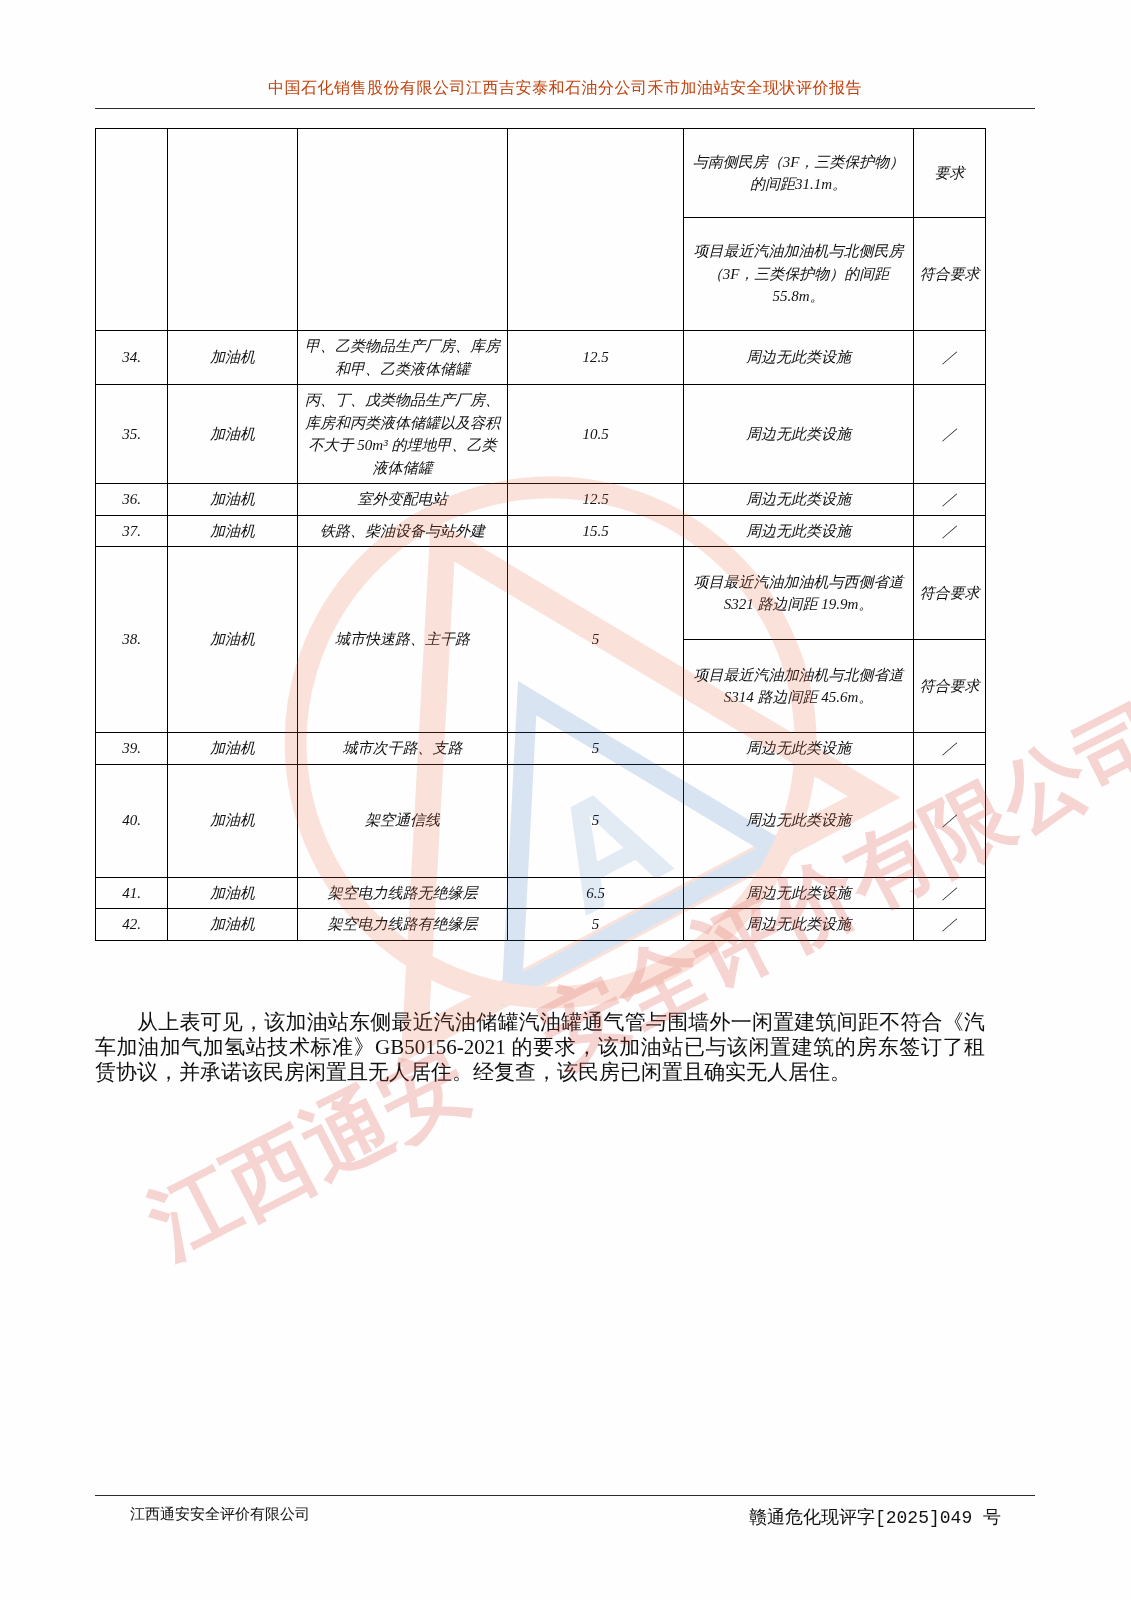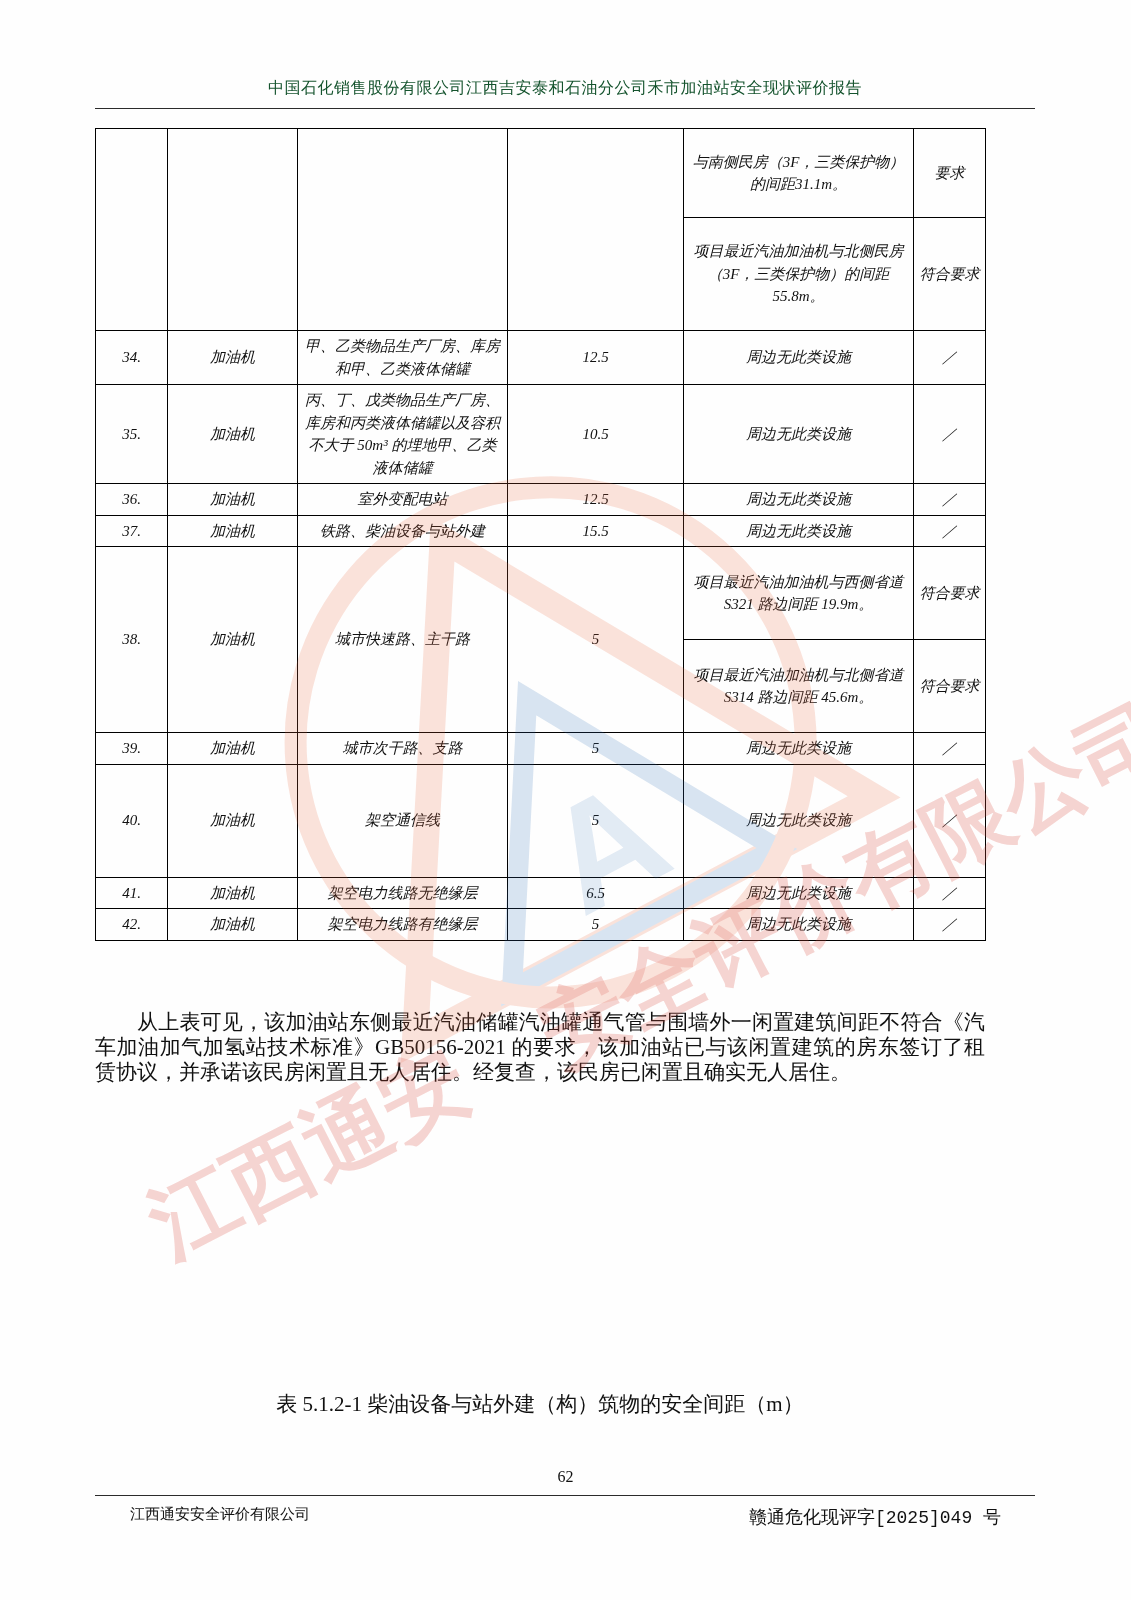--- a/index.html
+++ b/index.html
@@ -42,21 +42,21 @@
   }
   
   .header {
     position: absolute;
     left: 95px;
     top: 78px;
     width: 940px;
     text-align: center;
     font-size: 16px;
     letter-spacing: 0.5px;
-    color: #14532d;
+    color: #c2410c;
   }
   .header-rule {
     position: absolute;
     left: 95px;
     top: 108px;
     width: 940px;
     height: 1px;
     background: #2b2b2b;
   }
   
@@ -292,20 +292,18 @@
           <td>／</td>
         </tr>
       </tbody>
     </table>
   </div>
 
   <div class="para indent" style="top:1010px;">从上表可见，该加油站东侧最近汽油储罐汽油罐通气管与围墙外一闲置建筑间距不符合《汽车加油加气加氢站技术标准》GB50156-2021 的要求，该加油站已与该闲置建筑的房东签订了租赁协议，并承诺该民房闲置且无人居住。经复查，该民房已闲置且确实无人居住。</div>
 
 
 
-  <div class="caption" style="top:1390px;">表 5.1.2-1  柴油设备与站外建（构）筑物的安全间距（m）</div>
-
-  <div class="page-no">62</div>
+
   <div class="footer-rule"></div>
   <div class="footer-left">江西通安安全评价有限公司</div>
   <div class="footer-right">赣通危化现评字[2025]049 号</div>
 
 </div>
 
 </body></html>

